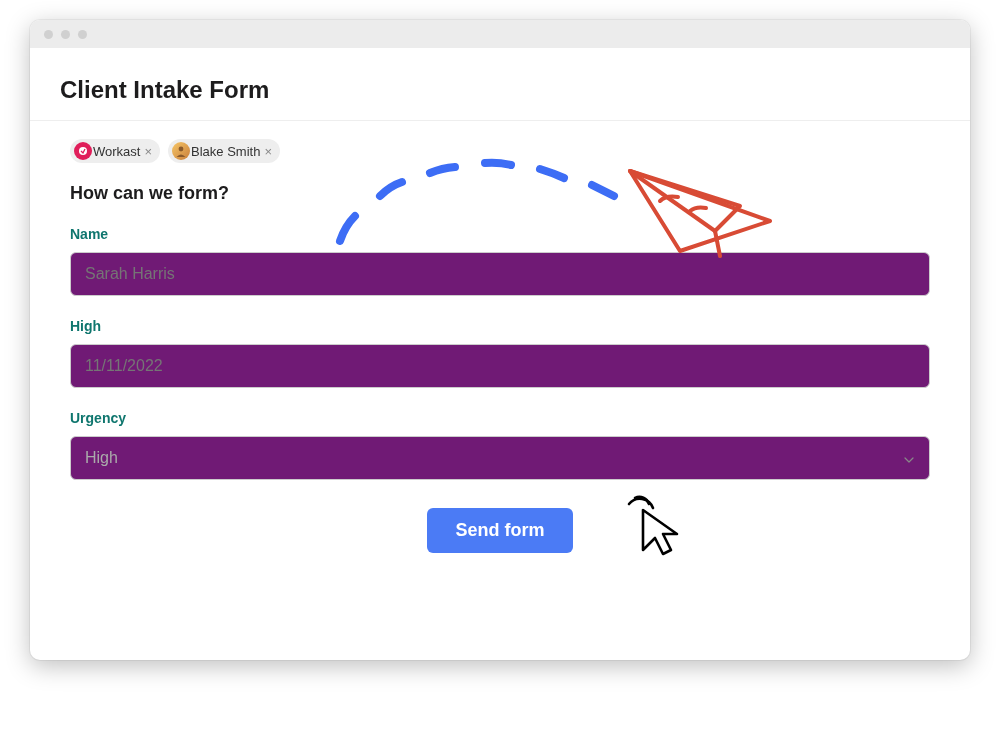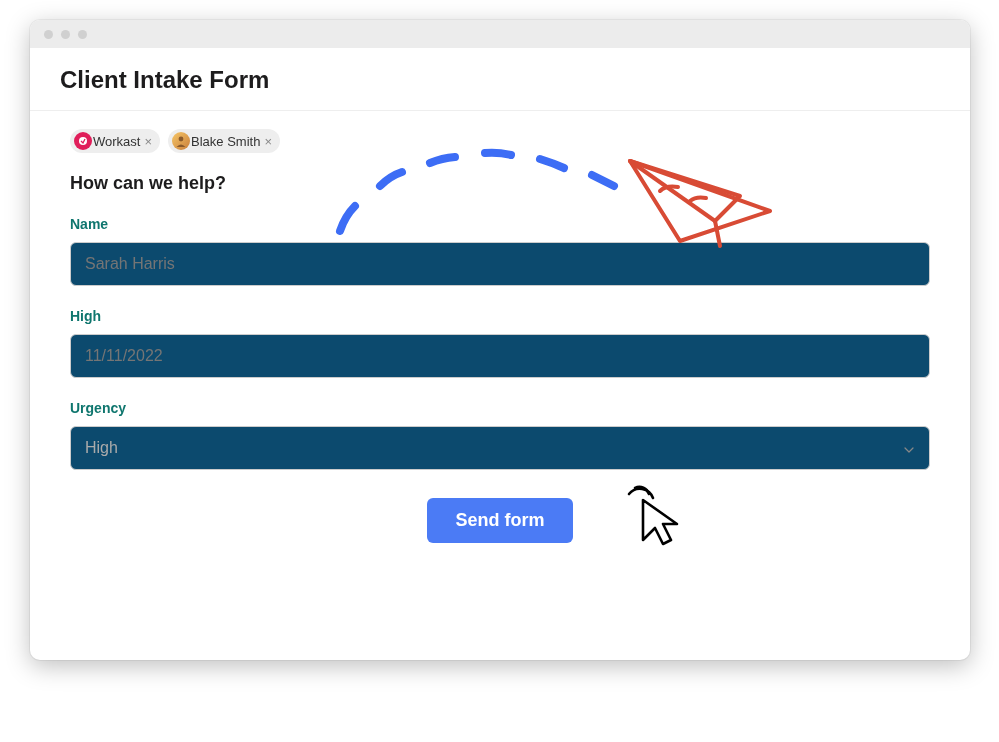--- a/index.html
+++ b/index.html
@@ -24,21 +24,21 @@
 .titlebar {
   height: 28px;
   background: #ececec;
   display: flex;
   align-items: center;
   padding-left: 14px;
   gap: 8px;
 }
 .dot { width: 9px; height: 9px; border-radius: 50%; background: #d0d0d0; }
 .header {
-  padding: 18px 30px 16px 30px;
+  padding: 28px 30px 16px 30px;
   border-bottom: 1px solid #eee;
 }
 .header h1 {
   font-size: 24px;
   font-weight: 700;
   color: #1d1c1d;
 }
 .content {
   padding: 18px 40px 20px 40px;
   position: relative;
@@ -76,21 +76,21 @@
 }
 .field-group { margin-bottom: 22px; }
 .input, .select {
   width: 100%;
   height: 44px;
   border: 1px solid #ccc;
   border-radius: 6px;
   padding: 0 14px;
   font-size: 16px;
   color: #aaa;
-  background: #0c4a6e;
+  background: #701a75;
   display: flex;
   align-items: center;
 }
 .select { position: relative; justify-content: space-between; }
 .chev {
   width: 12px; height: 12px; display: inline-block;
 }
 .chev svg { width: 12px; height: 12px; }
 .submit-row { display: flex; justify-content: center; margin-top: 28px; position: relative; }
 .btn {
@@ -173,21 +173,21 @@
           <svg width="12" height="12" viewBox="0 0 12 12">
               <circle cx="6" cy="4" r="2.4" fill="#8a5a2b"></circle>
               <path d="M1.5 12 q4.5 -5 9 0" fill="#8a5a2b"></path>
             </svg>
         </span>
         <span>Blake Smith</span>
         <span class="close">×</span>
       </span>
     </div>
 
-    <div class="question">How can we help?</div>
+    <div class="question">How can we form?</div>
 
     <div class="field-group">
       <label class="field-label">Name</label>
       <input class="input" type="text" placeholder="Sarah Harris" style="">
     </div>
 
     <div class="field-group">
       <label class="field-label">High</label>
       <input class="input" type="text" placeholder="11/11/2022" style="">
     </div>

